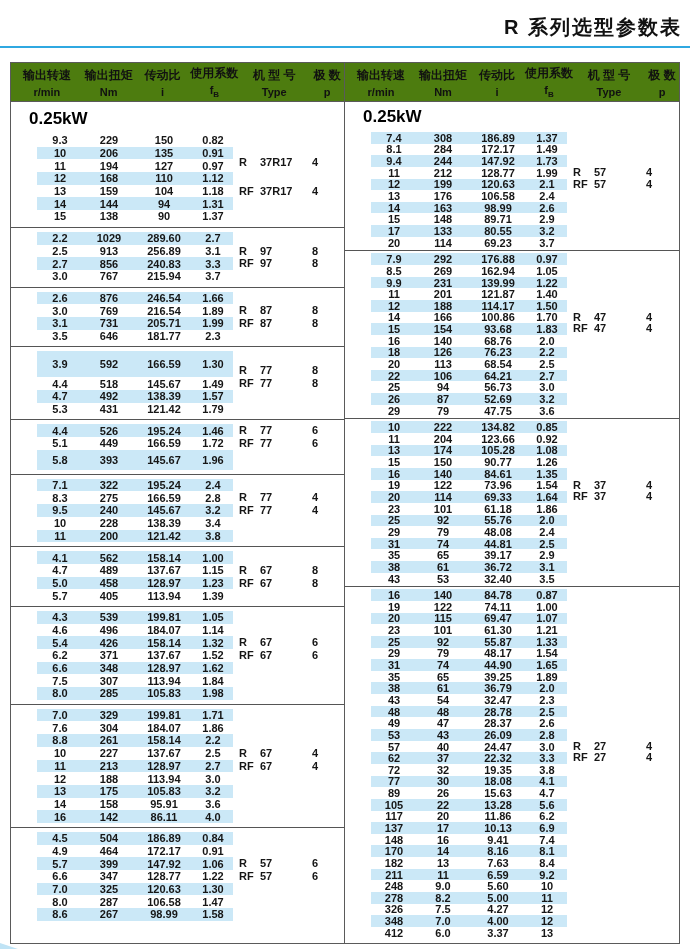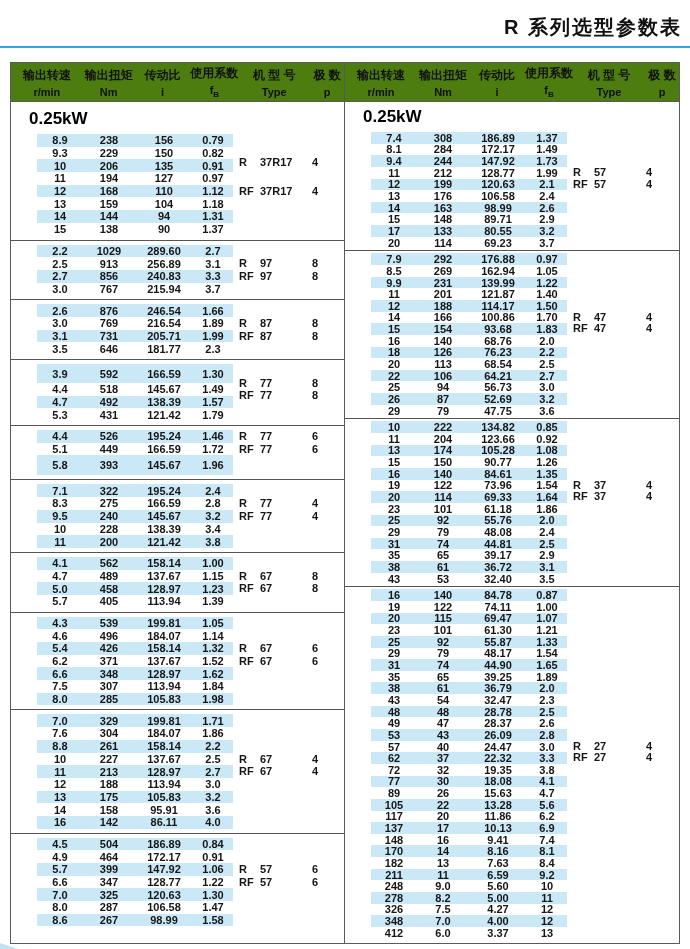--- a/index.html
+++ b/index.html
@@ -76,27 +76,20 @@
         <span class="un">Type</span>
       </div>
       <div class="th h6">
         <span class="cn">极 数</span>
         <span class="un">p</span>
       </div>
     </div>
     <div class="tbody" id="left-body">
         <div class="section" style="padding-top: 4px; padding-bottom: 4px;">
           <div class="power">0.25kW</div>
-          <div class="row odd" style="height: 12.7px;">
-            <span class="gut"></span>
-            <span class="c c1">8.9</span>
-            <span class="c c2">238</span>
-            <span class="c c3">156</span>
-            <span class="c c4">0.79</span>
-          </div>
           <div class="row" style="height: 12.7px;">
             <span class="gut"></span>
             <span class="c c1">9.3</span>
             <span class="c c2">229</span>
             <span class="c c3">150</span>
             <span class="c c4">0.82</span>
           </div>
           <div class="row odd" style="height: 12.7px;">
             <span class="gut"></span>
             <span class="c c1">10</span>
@@ -218,21 +211,21 @@
           <div class="type-line" style="top: 16.7px; height: 12.7px; line-height: 12.7px;">
             <span class="type-label"><span class="type-prefix">R</span><span class="type-model">87</span></span>
             <span class="type-poles">8</span>
           </div>
           <div class="type-line" style="top: 29.4px; height: 12.7px; line-height: 12.7px;">
             <span class="type-label"><span class="type-prefix">RF</span><span class="type-model">87</span></span>
             <span class="type-poles">8</span>
           </div>
         </div>
         <div class="section" style="padding-top: 4px; padding-bottom: 4px;">
-          <div class="row odd" style="height: 19px;">
+          <div class="row odd" style="height: 26px;">
             <span class="gut"></span>
             <span class="c c1">3.9</span>
             <span class="c c2">592</span>
             <span class="c c3">166.59</span>
             <span class="c c4">1.30</span>
           </div>
           <div class="row" style="height: 12.7px;">
             <span class="gut"></span>
             <span class="c c1">4.4</span>
             <span class="c c2">518</span>

